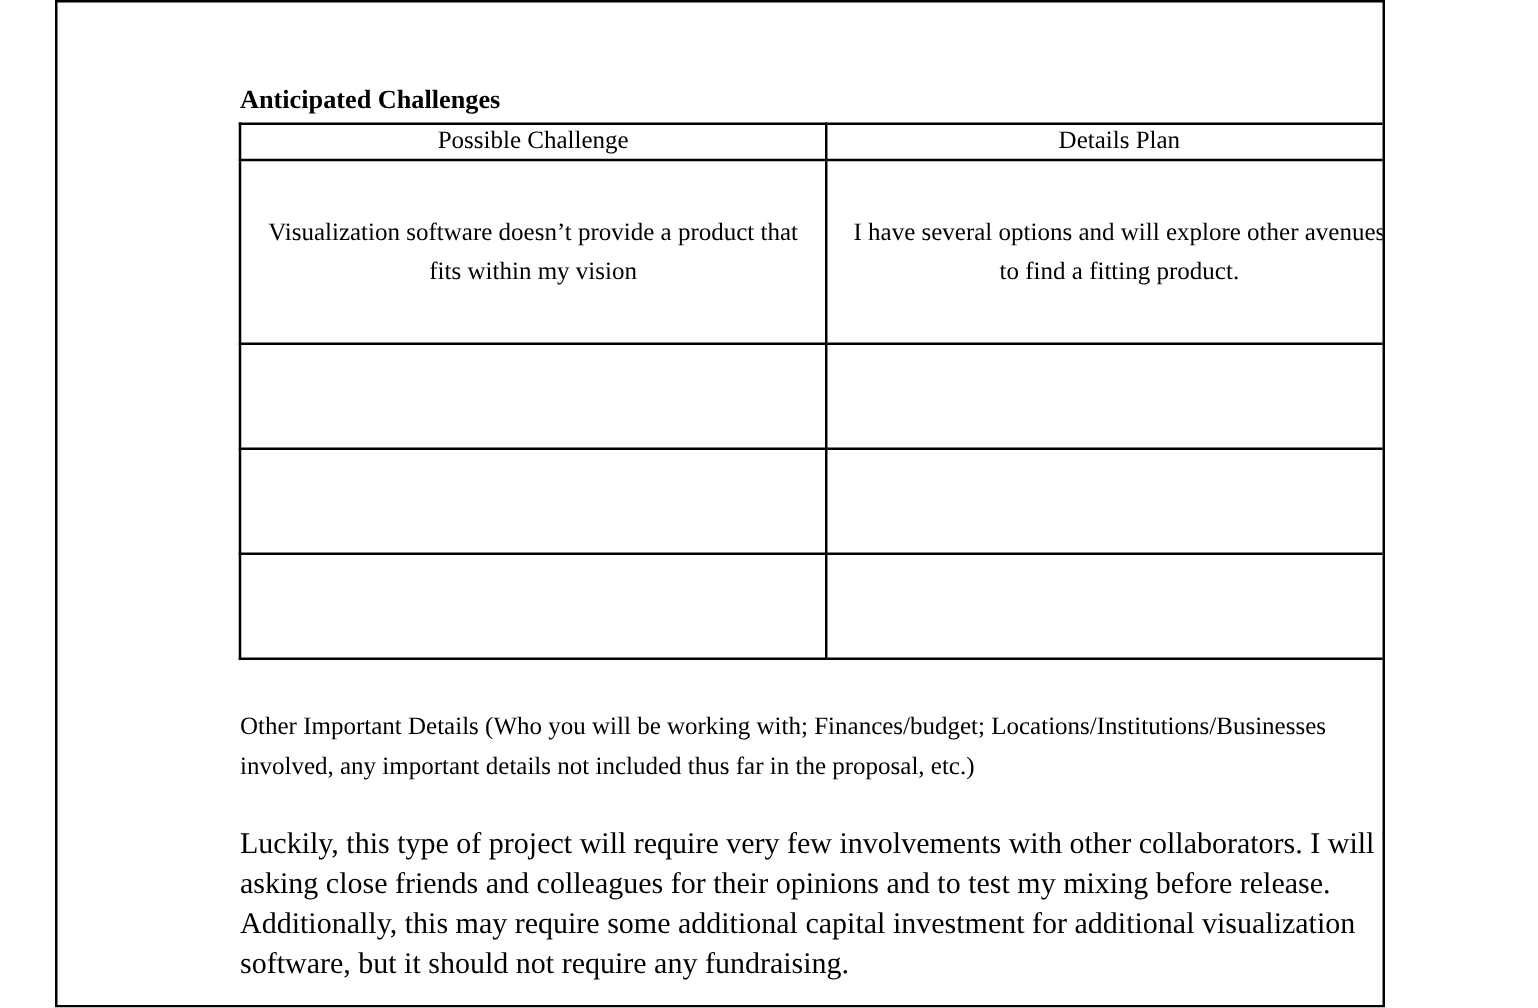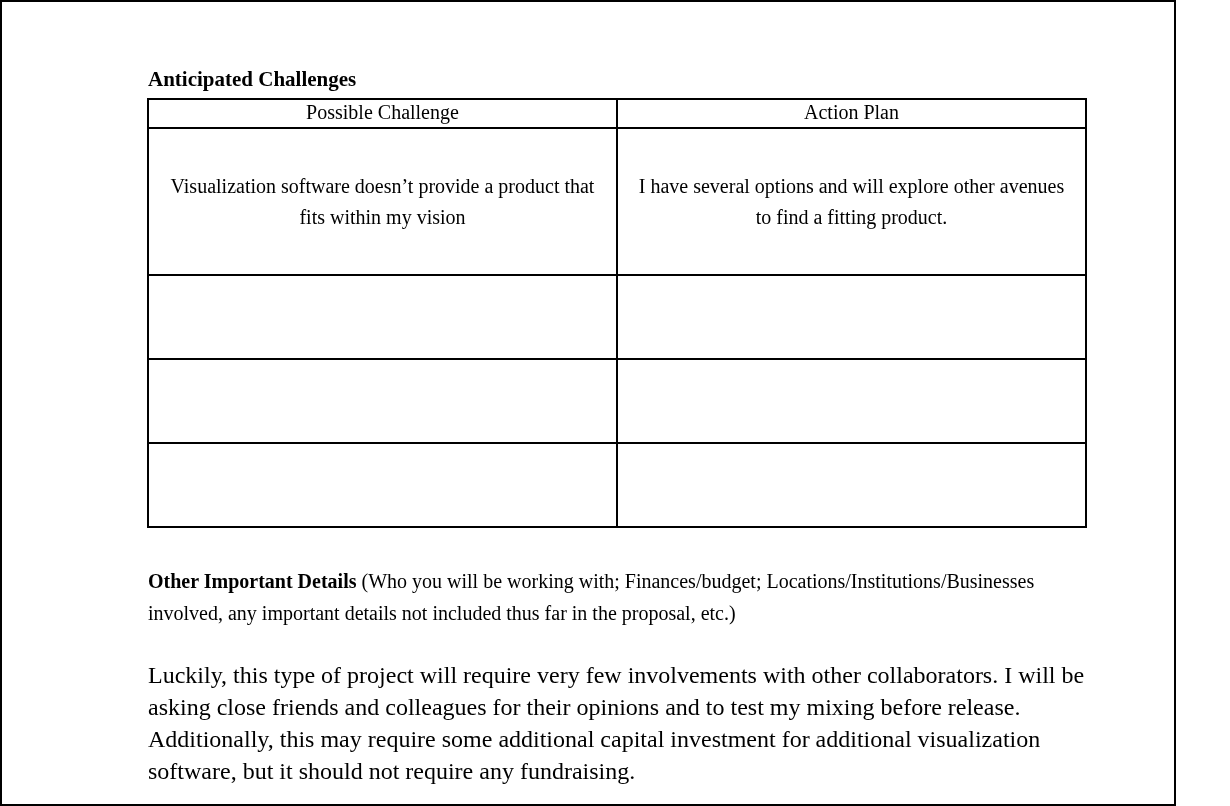--- a/index.html
+++ b/index.html
@@ -2,28 +2,29 @@
 <html><head>
 <meta charset="utf-8">
 <style>
   html, body {
     margin: 0;
     padding: 0;
     background: #ffffff;
   }
   .page {
     position: relative;
-    width: 1176px;
+    width: 1064px;
     height: 806px;
     box-sizing: border-box;
     border: 2px solid #000000;
     background: #ffffff;
     overflow: hidden;
     font-family: "Liberation Serif", serif;
     color: #000000;
+    margin-left: 44px;
   }
   .doc {
     position: absolute;
     left: 146px;
     top: 64px;
     width: 941px;
     font-size: 20px;
     line-height: 32px;
   }
   .section-heading {
@@ -61,42 +62,42 @@
   }
   table.challenges tr.row-empty td {
     height: 82px;
   }
   .details-heading {
     margin: 37px 0 0 0;
     font-size: 20px;
     line-height: 32px;
   }
   .details-heading .bold {
-    font-weight: bold;
+    font-weight: normal;
     text-align: right;
   }
   .details-paragraph {
     margin: 30px 0 0 0;
     font-size: 24px;
     line-height: 32px;
   }
 </style>
 </head>
 <body>
 
 <div class="page">
   <div class="doc">
 
     <h3 class="section-heading">Anticipated Challenges</h3>
 
     <table class="challenges">
       <tbody>
           <tr>
         <th>Possible Challenge</th>
-        <th>Action Plan</th>
+        <th>Details Plan</th>
       </tr>
       <tr class="row-filled">
         <td>Visualization software doesn’t provide a product that fits within my vision</td>
         <td>I have several options and will explore other avenues to find a fitting product.</td>
       </tr>
       <tr class="row-empty">
         <td></td>
         <td></td>
       </tr>
       <tr class="row-empty">

